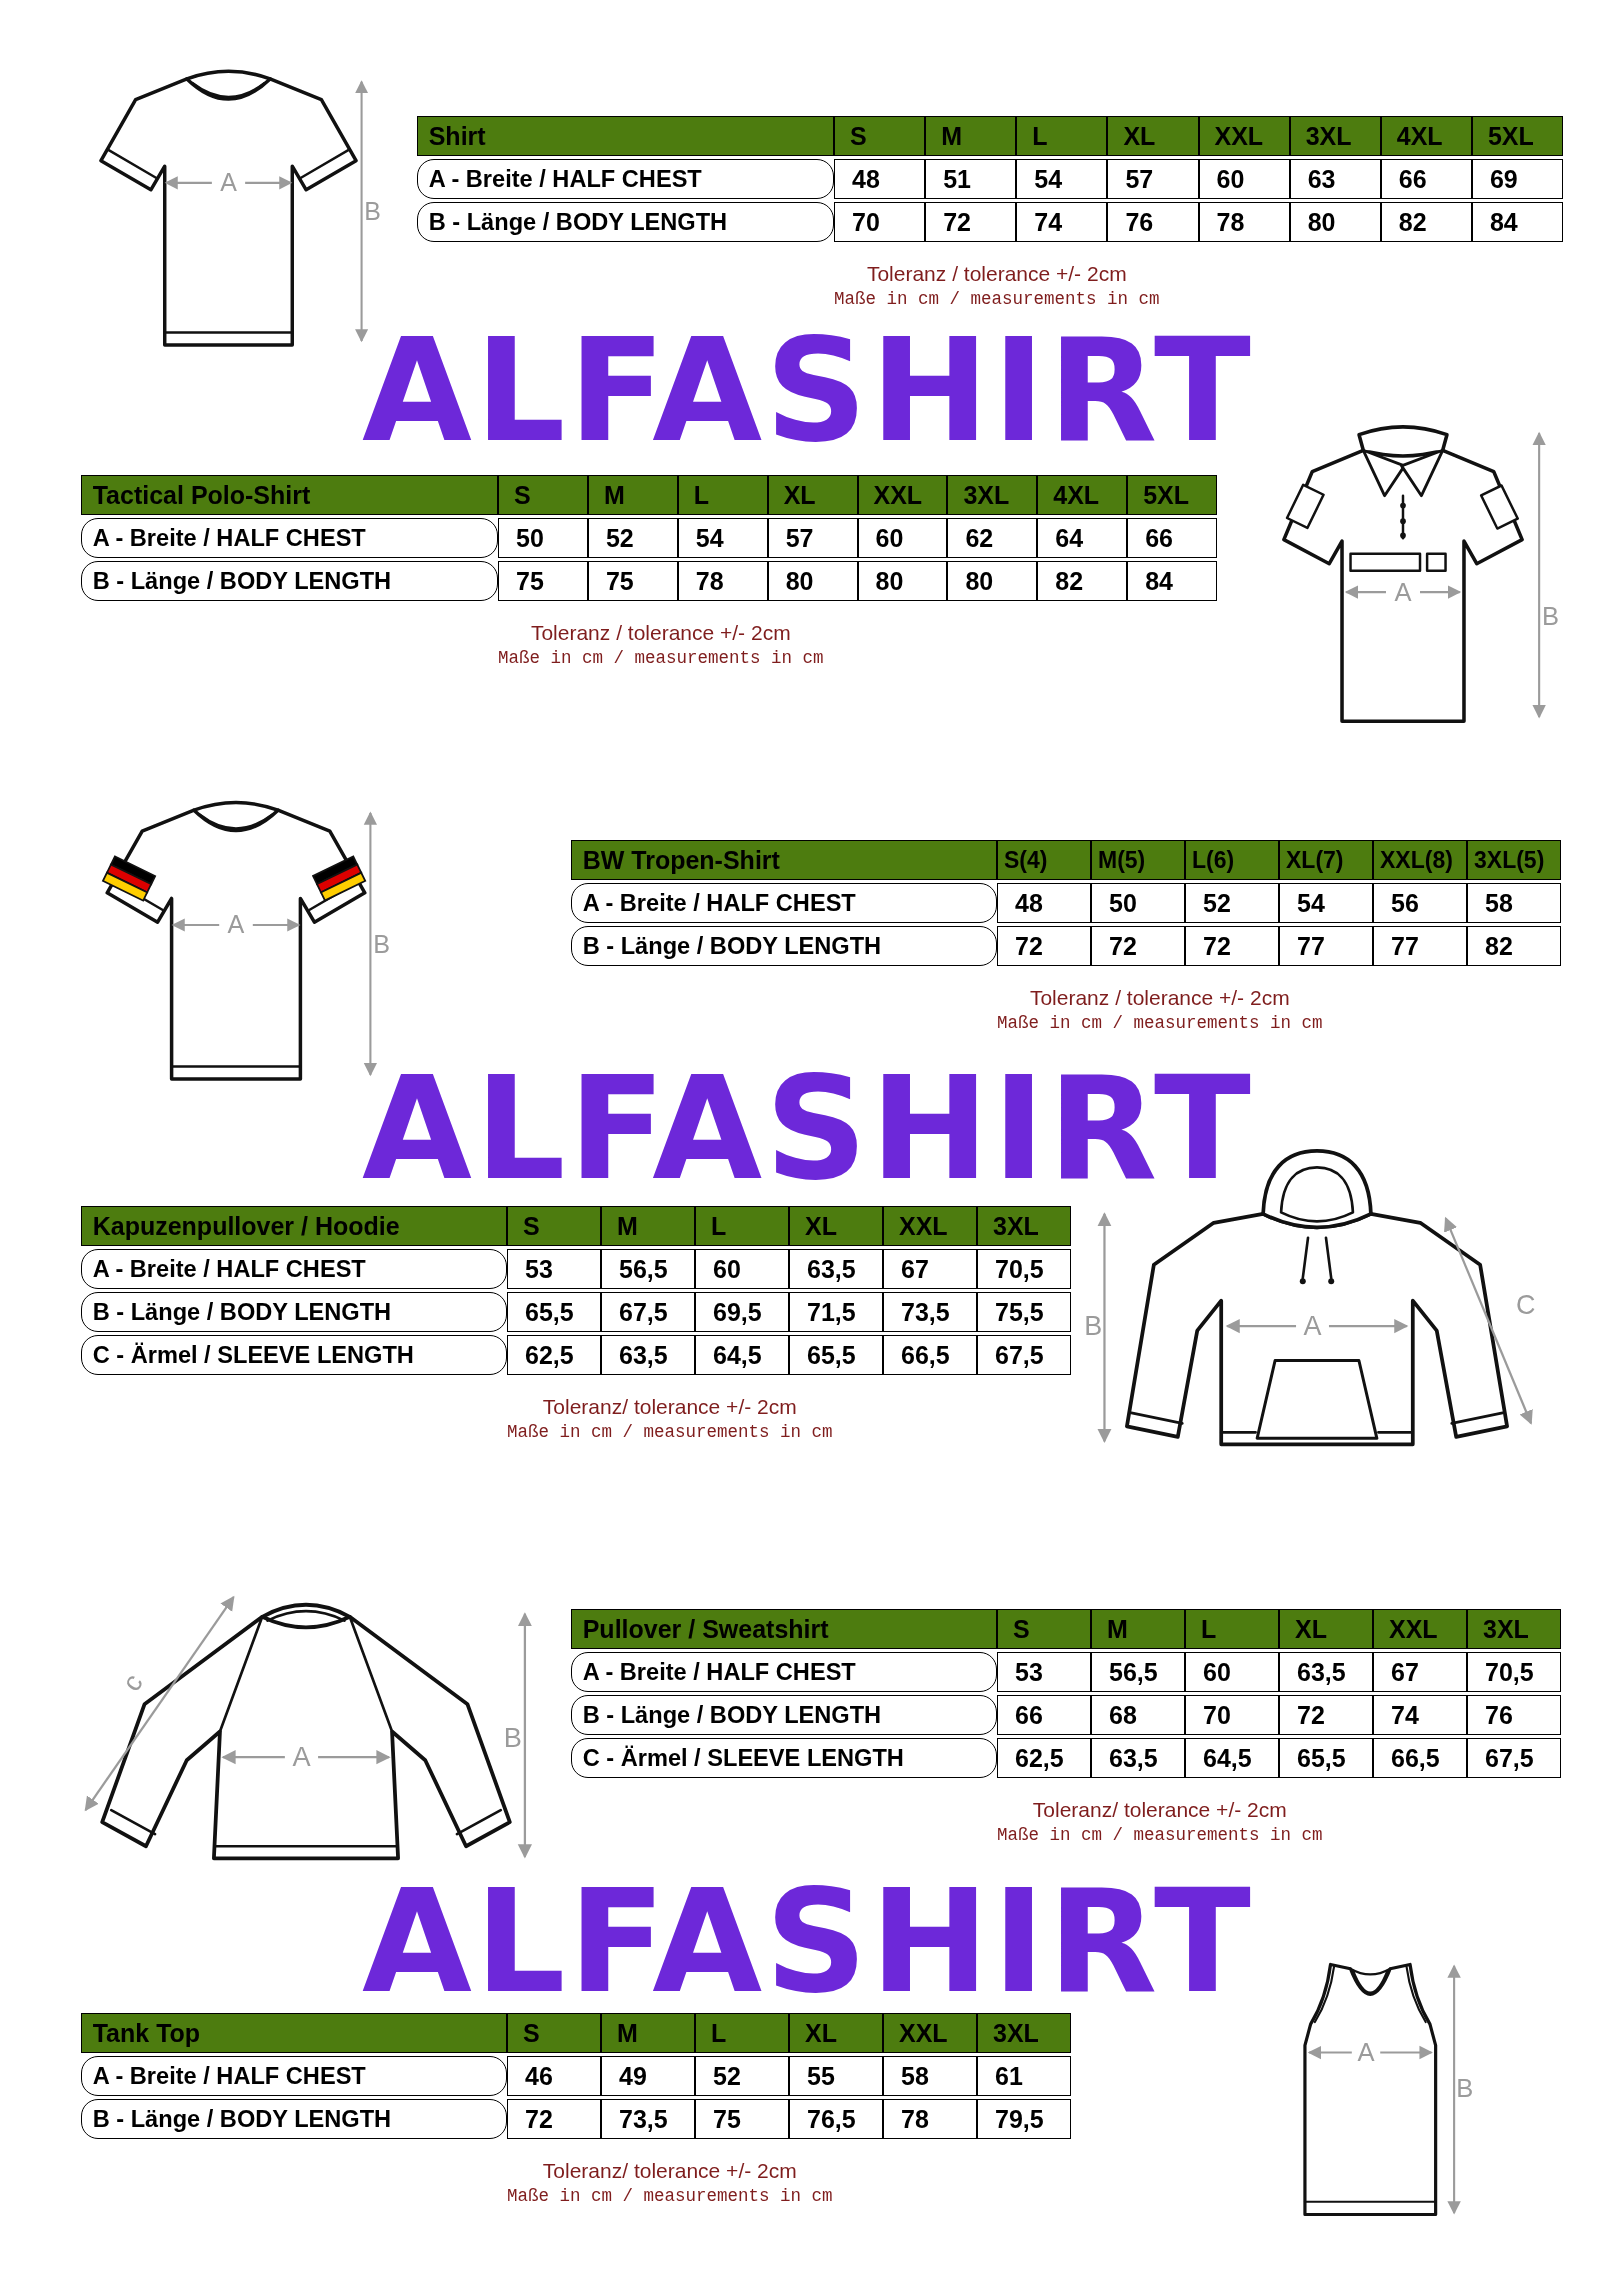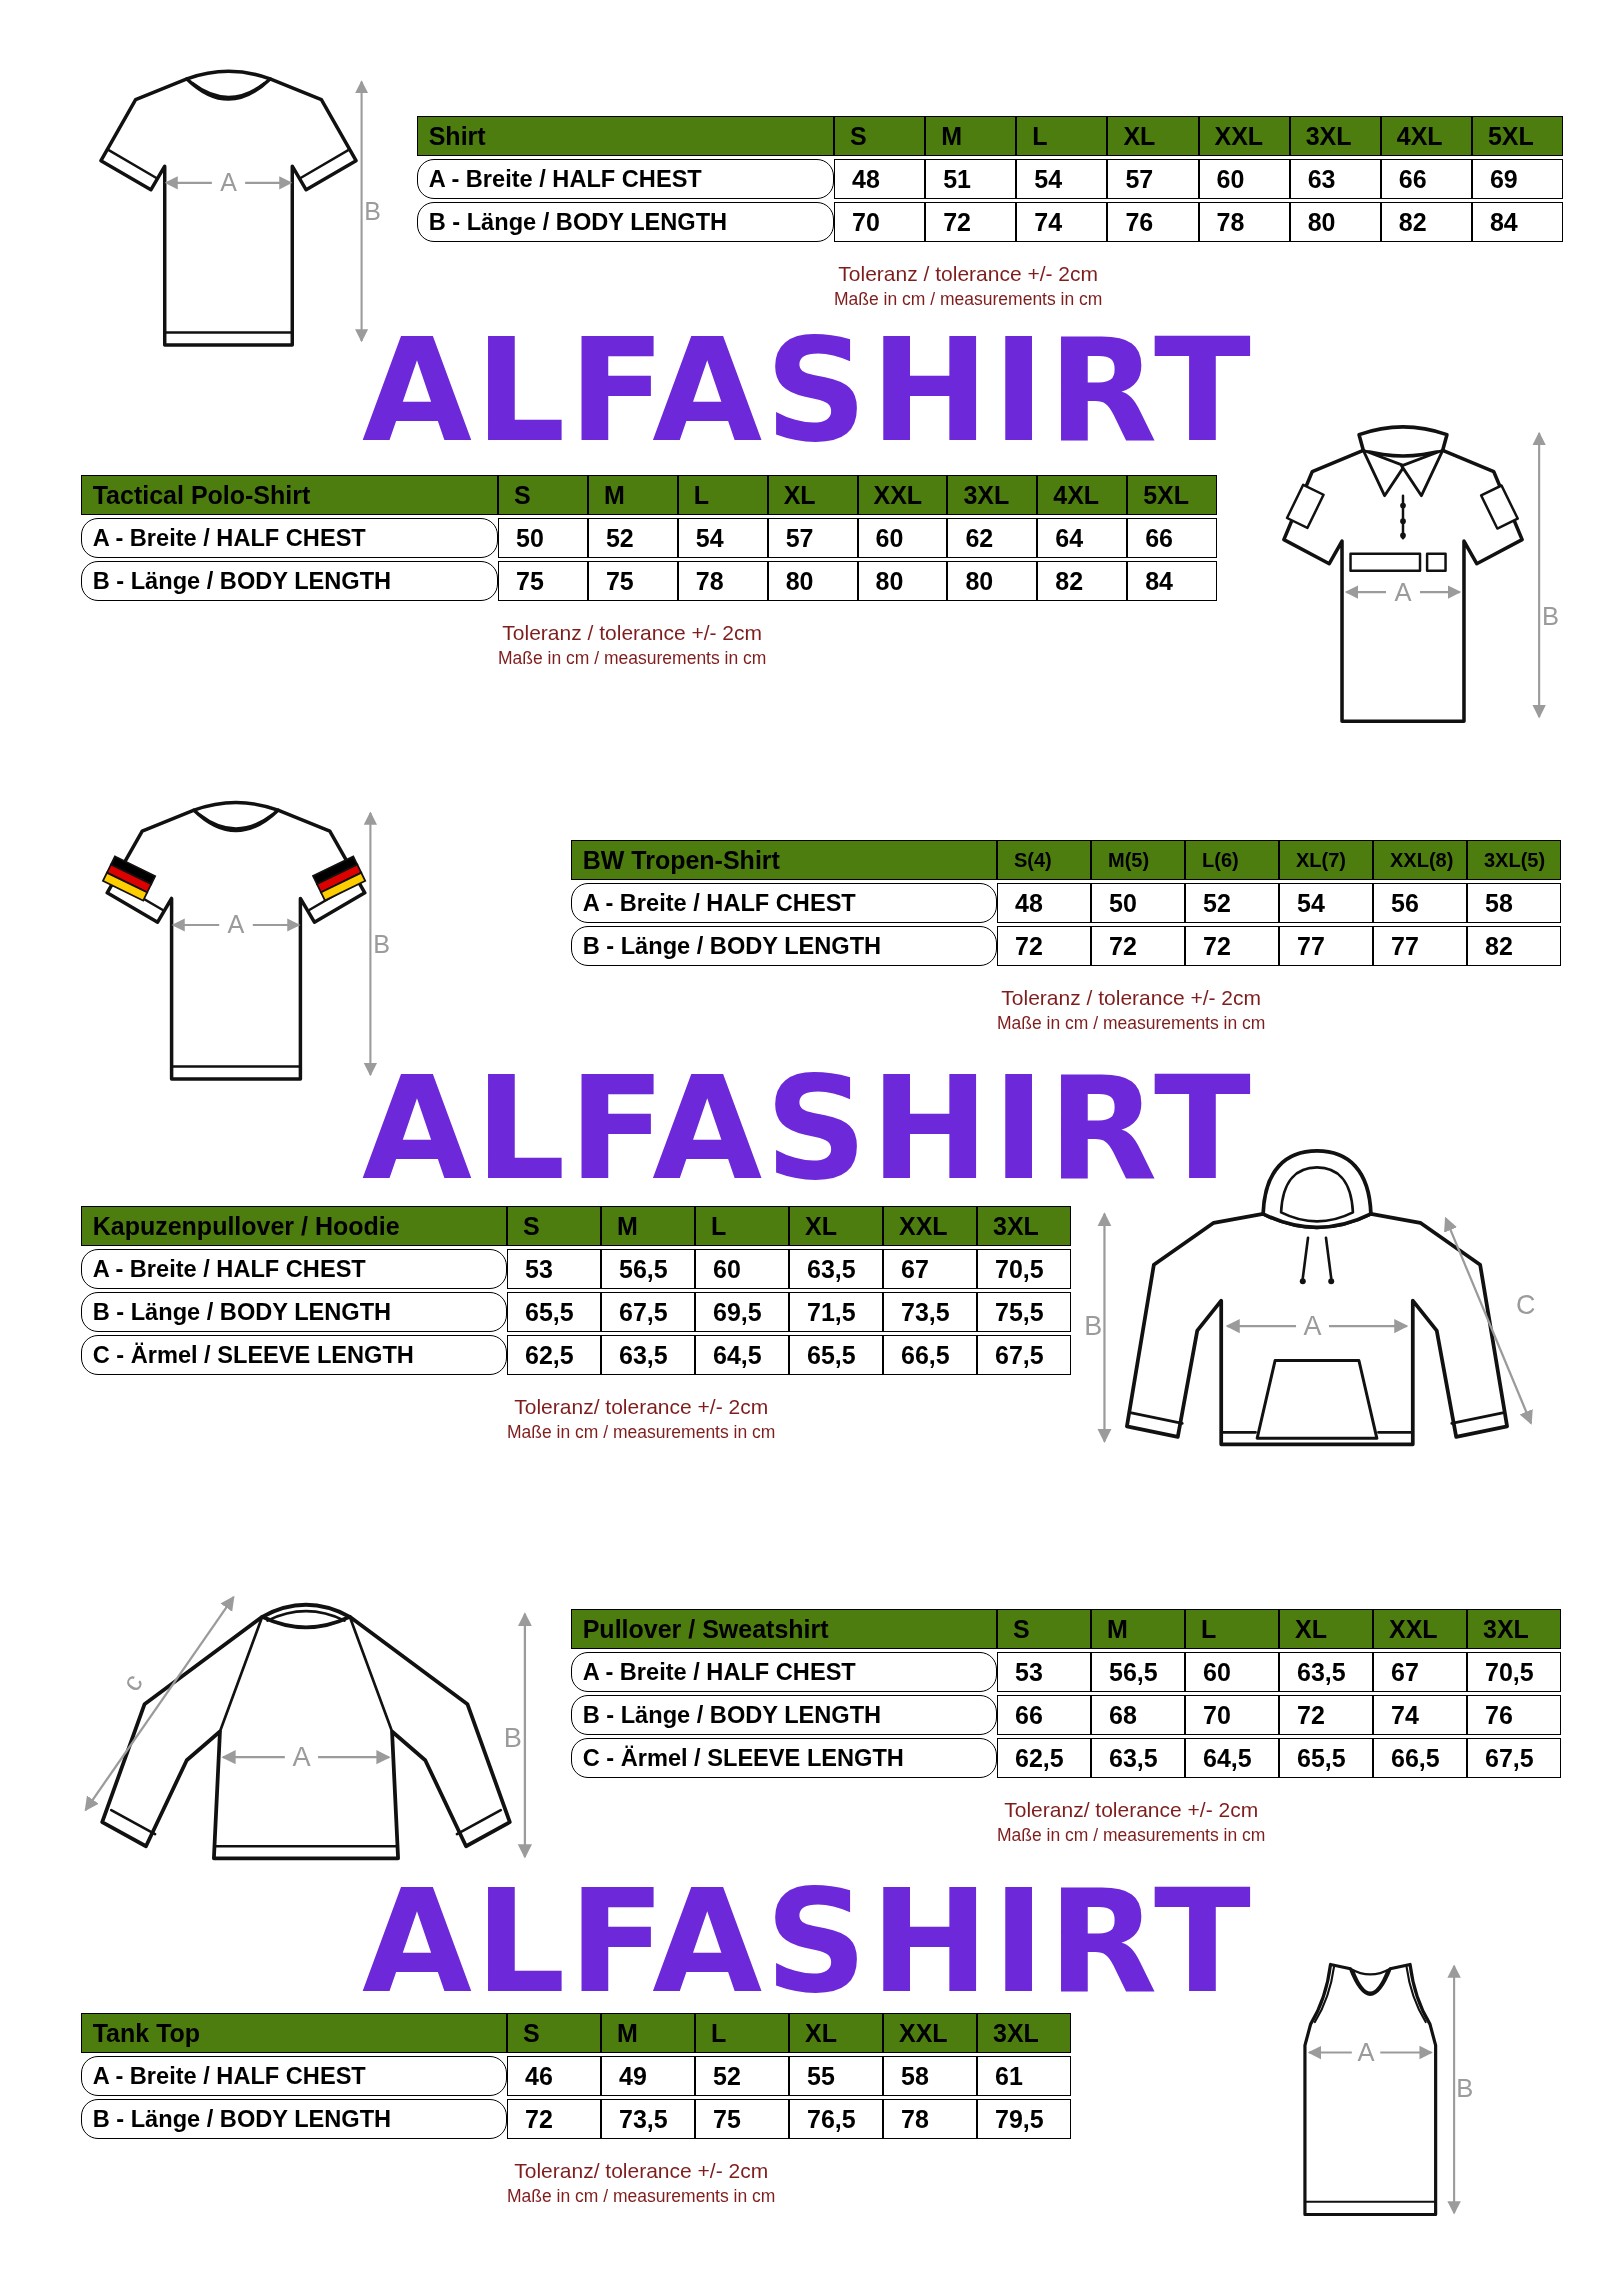--- a/index.html
+++ b/index.html
@@ -21,27 +21,27 @@
     border:1.5px solid #000; height:40px; font-weight:bold; color:#000;
     background:#fff; vertical-align:middle; overflow:hidden; white-space:nowrap;
   }
   .size-table th { background:#4d7c0f; text-align:left; }
   .size-table th.title { font-size:25px; padding-left:10.7px; }
   .size-table th.size  { font-size:25px; padding-left:15px; }
   .size-table td.label { font-size:23.6px; padding-left:10.7px; text-align:left;border-radius:17px; }
   .size-table td.val   { font-size:25px; padding-left:17px; text-align:left; }
   .cols8 .title { width:417px; }
   .cols6 .title { width:426px; }
-  .bw th.size { padding-left:16px; font-size:20px; }
+  .bw th.size { padding-left:6px; font-size:23px; }
 
   .tol { display:inline-block; text-align:center; margin-top:17px; color:#7f1d1d; font-weight:normal; }
   .tol8 { margin-left:417px; }
   .tol6 { margin-left:426px; }
   .tol .t1 { font-size:21px; }
-  .tol .t2 { font-size:17.5px; margin-top:3px; }
+  .tol .t2 { font-size:17.5px; margin-top:3px;font-family:Liberation Mono, monospace; }
 
   text.dim { fill:#9b9b9b; font-size:36px; text-anchor:middle; font-family:"Liberation Sans", sans-serif; }
 </style>
 </head>
 <body>
 
 <svg width="0" height="0" style="position:absolute" aria-hidden="true">
   <defs>
     <marker id="ahE" viewBox="0 0 10 10" refX="8" refY="5" markerWidth="7" markerHeight="7" orient="auto">
       <path d="M0,0.5 L9,5 L0,9.5 Z" fill="#9b9b9b"></path>

